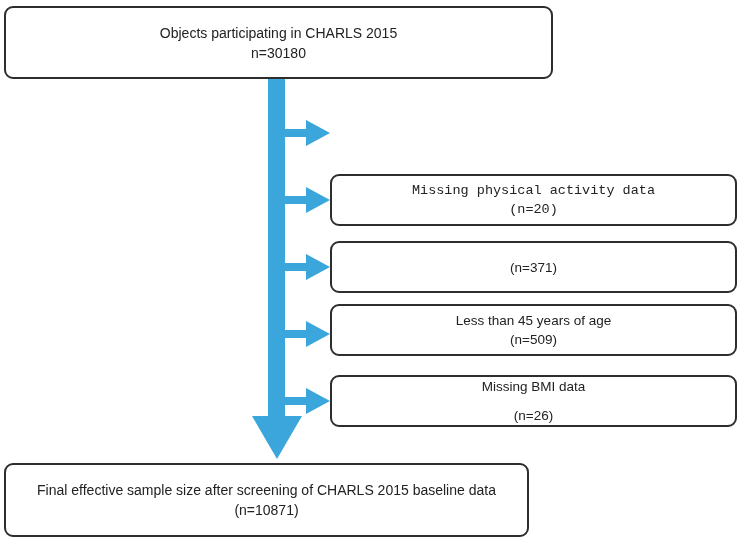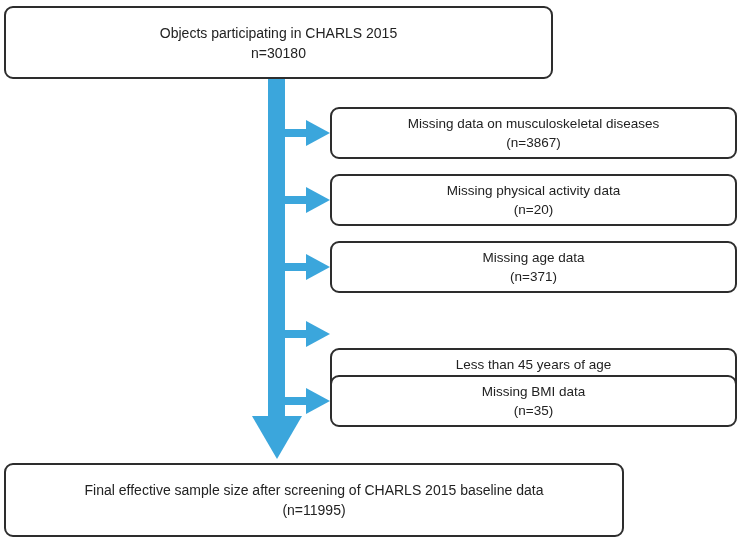--- a/index.html
+++ b/index.html
@@ -27,28 +27,28 @@
     justify-content: center;
     text-align: center;
     color: #222222;
   }
   .box .line {
     font-size: 14px;
     line-height: 20px;
     white-space: nowrap;
   }
   .box-top    { left: 4px;   top: 6px;   width: 549px; height: 73px; justify-content: center; }
-  .box-bottom { left: 4px;   top: 463px; width: 620px; height: 74px; }
+  .box-bottom { left: 4px;   top: 463px; width: 525px; height: 74px; }
   .box-side   { left: 330px; width: 407px; height: 52px; }
   .box-side .line { font-size: 13.5px; line-height: 19px; }
   .box-side-0 { top: 107px; }
-  .box-side-1 { top: 174px; }
+  .box-side-1 { top: 174px; font-family: Liberation Mono, monospace; }
   .box-side-2 { top: 241px; }
-  .box-side-3 { top: 304px; margin-top: 44px; }
-  .box-side-4 { top: 375px; }
+  .box-side-3 { top: 304px; }
+  .box-side-4 { top: 375px; justify-content: space-between; }
 
   
   .vshaft {
     position: absolute;
     left: 268px;
     top: 79px;
     width: 17px;
     height: 338px;
     background: var(--arrow-color, #3BA6DC);
   }
@@ -94,51 +94,46 @@
   <div class="box box-top">
     <div class="line">Objects participating in CHARLS 2015</div>
     <div class="line">n=30180</div>
   </div>
 
   <div class="vshaft"></div>
   <div class="vhead"></div>
 
   <div class="hstem hstem-0"></div>
   <div class="hhead hhead-0"></div>
-  <div class="box box-side box-side-0">
-    <div class="line">Missing data on musculoskeletal diseases</div>
-    <div class="line">(n=3867)</div>
-  </div>
 
   <div class="hstem hstem-1"></div>
   <div class="hhead hhead-1"></div>
   <div class="box box-side box-side-1">
     <div class="line">Missing physical activity data</div>
     <div class="line">(n=20)</div>
   </div>
 
   <div class="hstem hstem-2"></div>
   <div class="hhead hhead-2"></div>
   <div class="box box-side box-side-2">
-    <div class="line">Missing age data</div>
     <div class="line">(n=371)</div>
   </div>
 
   <div class="hstem hstem-3"></div>
   <div class="hhead hhead-3"></div>
   <div class="box box-side box-side-3">
     <div class="line">Less than 45 years of age</div>
     <div class="line">(n=509)</div>
   </div>
 
   <div class="hstem hstem-4"></div>
   <div class="hhead hhead-4"></div>
   <div class="box box-side box-side-4">
     <div class="line">Missing BMI data</div>
-    <div class="line">(n=35)</div>
+    <div class="line">(n=26)</div>
   </div>
 
   <div class="box box-bottom">
     <div class="line">Final effective sample size after screening of CHARLS 2015 baseline data</div>
-    <div class="line">(n=11995)</div>
+    <div class="line">(n=10871)</div>
   </div>
 
 </div>
 
 </body></html>

